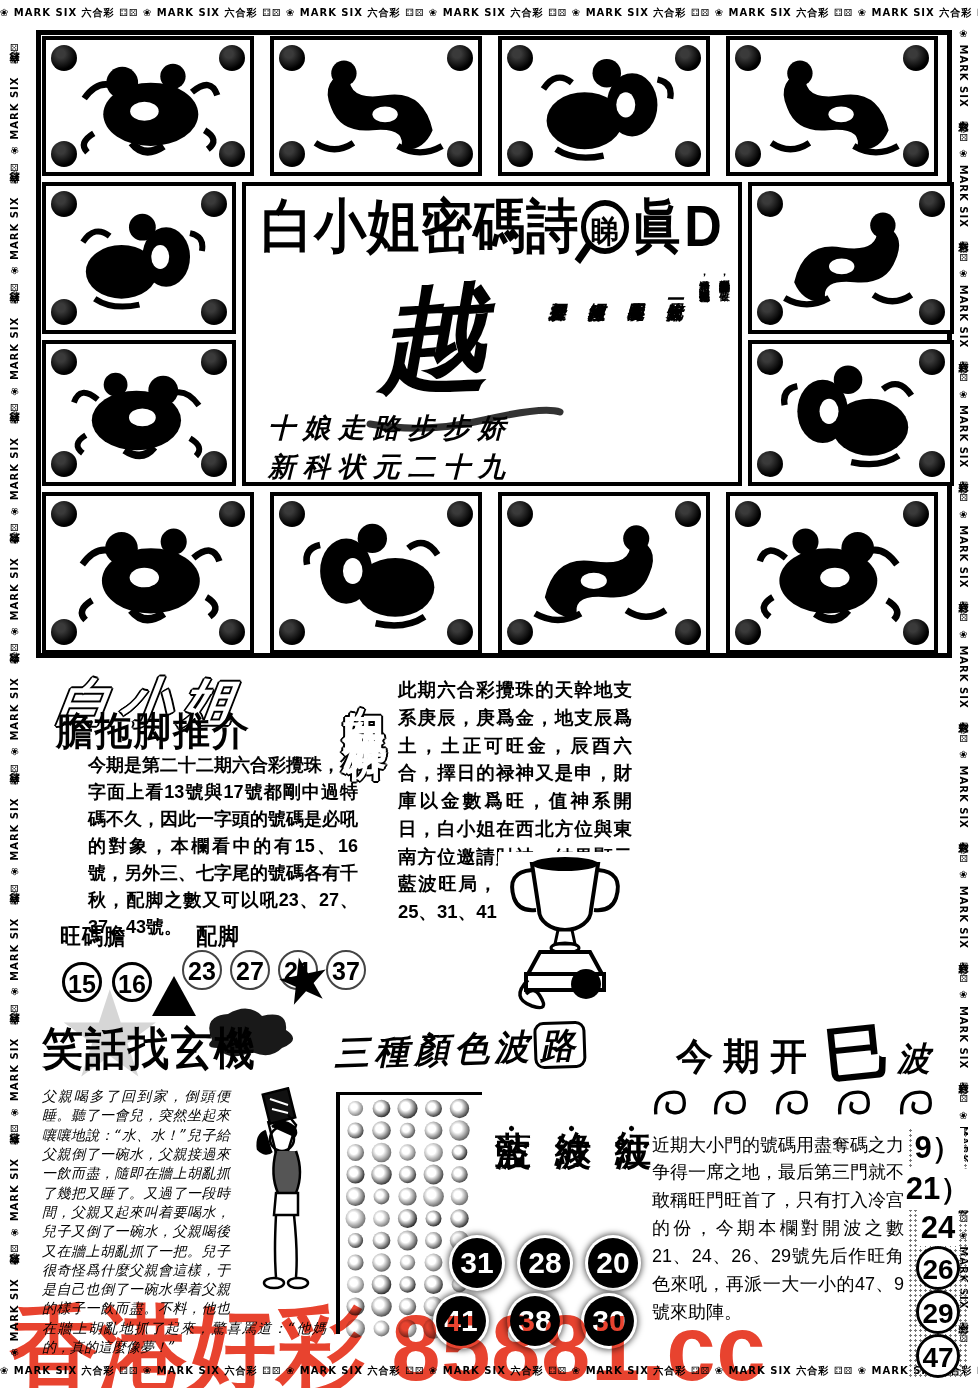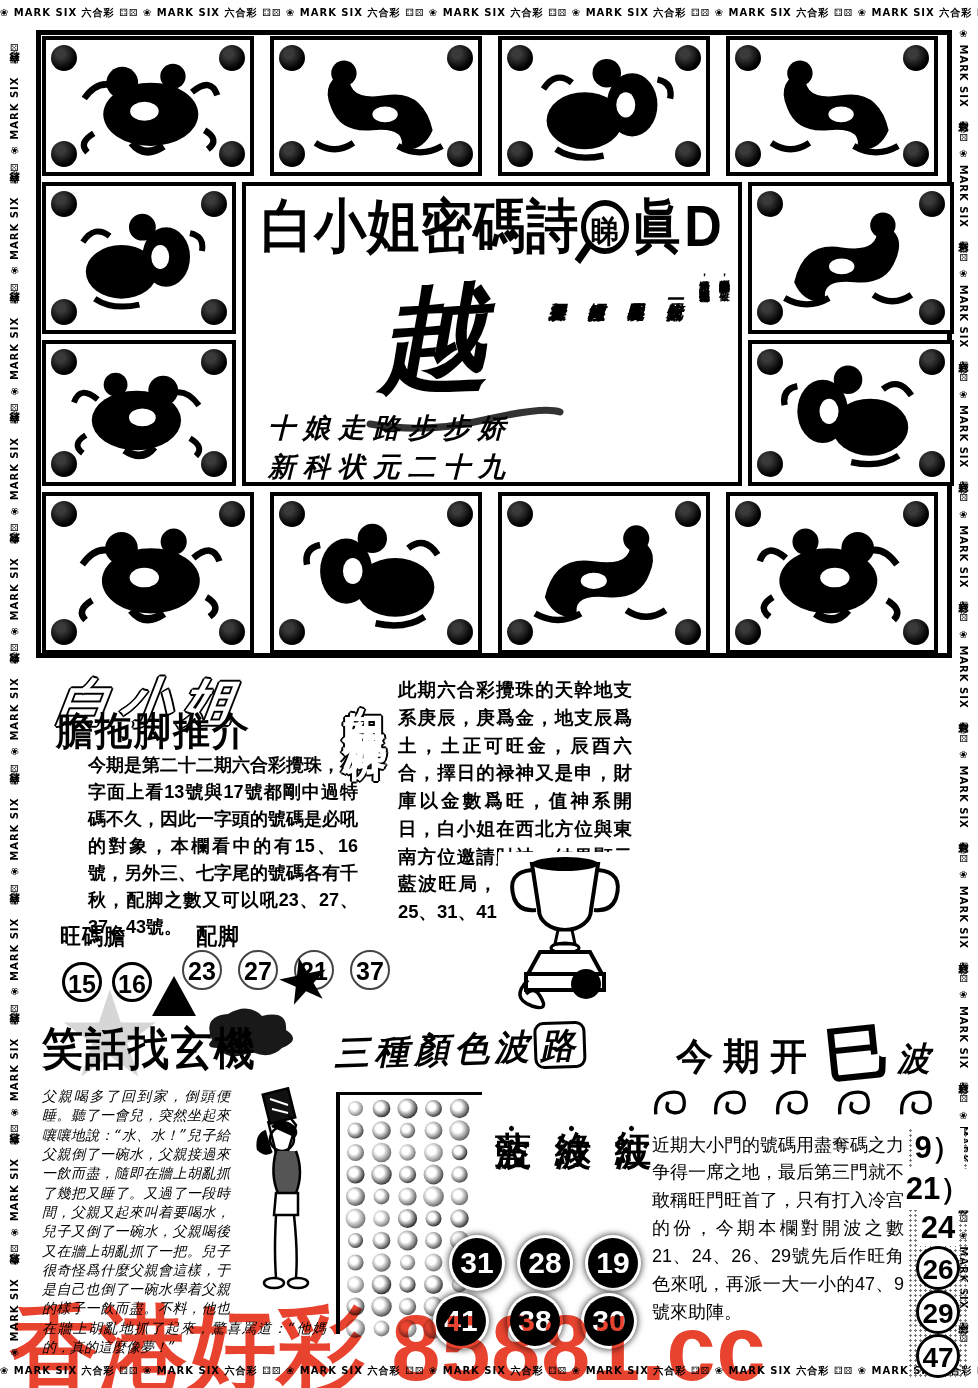--- a/index.html
+++ b/index.html
@@ -299,21 +299,21 @@
 
   <div class="lc-outline outline-w">白小姐</div>
   <div class="lc-solid">膽拖脚推介</div>
   <div class="lc-body">今期是第二十二期六合彩攪珠，從字面上看13號與17號都剛中過特碼不久，因此一字頭的號碼是必吼的對象，本欄看中的有15、16號，另外三、七字尾的號碼各有千秋，配脚之數又可以吼23、27、37、43號。</div>
   <div class="lc-label" style="left:60px;top:922px;">旺碼膽</div>
   <div class="lc-label" style="left:196px;top:922px;">配脚</div>
   <div class="numrow" style="left:62px;top:950px;">
     <span class="cnum thick">15</span>
     <span class="cnum thick">16</span>
   </div>
-  <div class="numrow" style="left:182px;top:950px;gap:16px;">
+  <div class="numrow" style="left:182px;top:950px;gap:8px;">
     <span class="cnum thin">23</span>
     <span class="cnum thin">27</span>
     <span class="cnum thin">21</span>
     <span class="cnum thin">37</span>
   </div>
   <div class="star" style="left:56px;top:975px;font-size:120px;color:#b5b5b5;opacity:.55;z-index:1;">★</div>
   <div class="tri" style="left:152px;top:976px;"></div>
   <div class="star" style="left:276px;top:950px;font-size:62px;transform:rotate(-12deg);">★</div>
 
   <div class="mc-title outline-w">白姐色波分析</div>
@@ -418,21 +418,21 @@
       <span class="smudge" style="opacity: 0.59; transform: scale(0.96);"></span>
       <span class="smudge" style="opacity: 0.56; transform: scale(1.09);"></span>
       <span class="smudge" style="opacity: 0.93; transform: scale(0.92);"></span>
     </div>
   <div class="wave-label" style="left:488px;">藍波﹕</div>
   <div class="wave-label" style="left:548px;">綠波﹕</div>
   <div class="wave-label" style="left:608px;">紅波﹕</div>
   <div class="ballrow" style="left:452px;top:1238px;">
     <span class="ball">31</span>
     <span class="ball">28</span>
-    <span class="ball">19</span>
+    <span class="ball">20</span>
   </div>
   <div class="ballrow" style="left:436px;top:1296px;gap:24px;">
     <span class="ball">41</span>
     <span class="ball">38</span>
     <span class="ball">30</span>
   </div>
 
   <div class="ow">
     <div class="ow-title">
       <span class="ow-t1">今期开</span>

